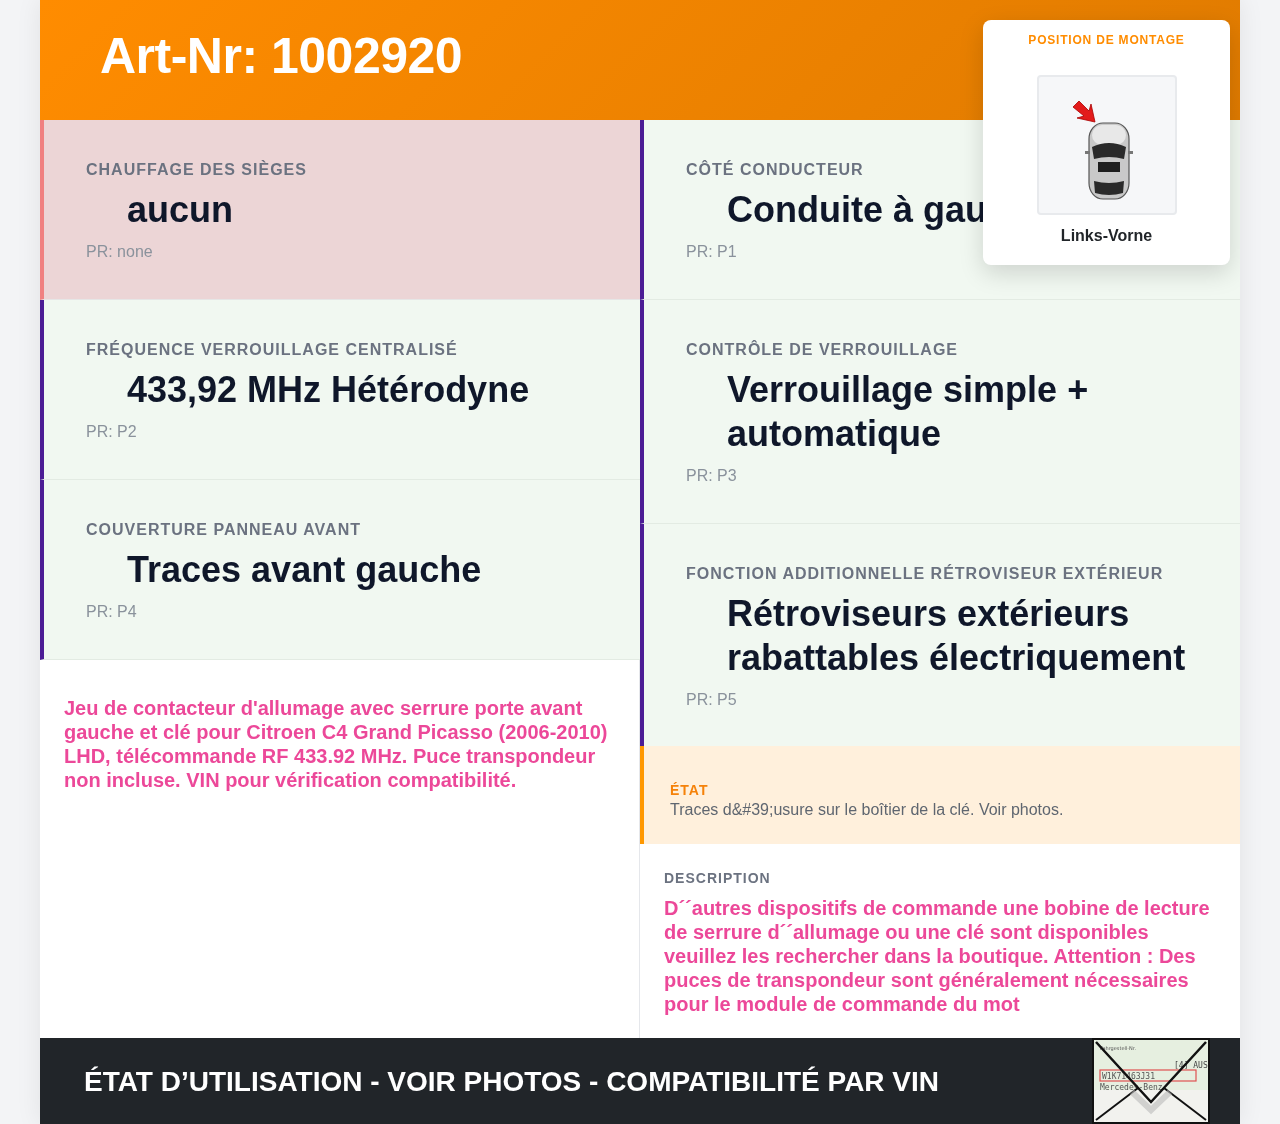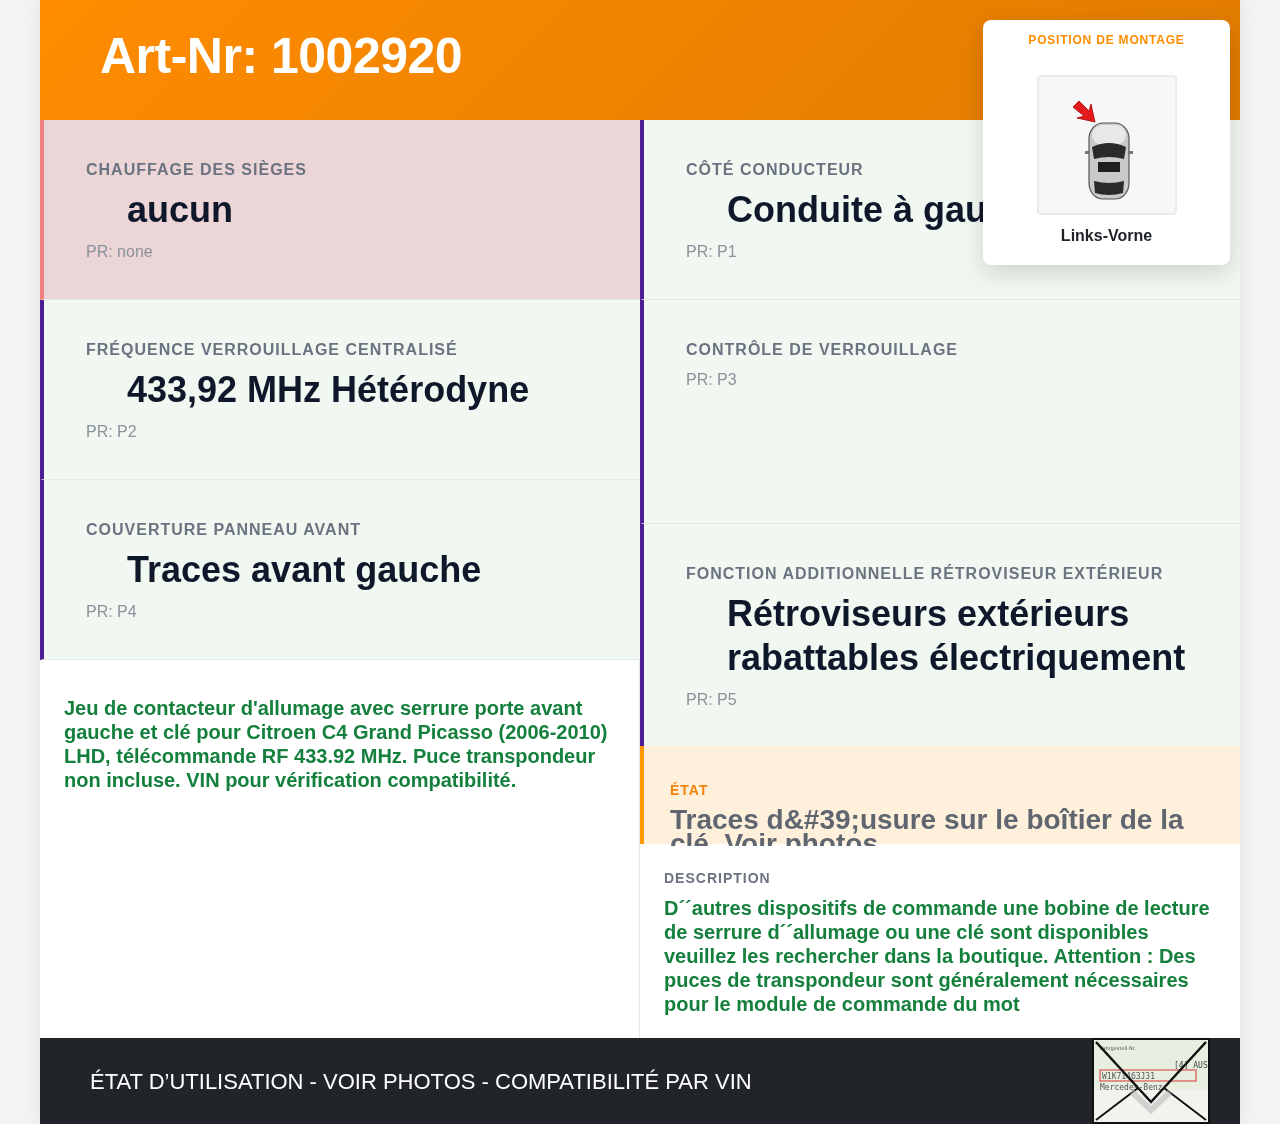--- a/index.html
+++ b/index.html
@@ -54,41 +54,41 @@
     .compat {
       position: absolute; left: 0; top: 660px; width: 600px; height: 378px;
       background: #ffffff; border-right: 1px solid #e5e7eb;
       padding: 26px 24px 0 24px;
     }
     .block-label {
       font-size: 14px; font-weight: 700; color: #6b7280; letter-spacing: 1px;
       text-transform: uppercase; line-height: 16px;
     }
     .block-text {
-      font-size: 20px; font-weight: 700; color: #15803d; line-height: 24px;
+      font-size: 20px; font-weight: 700; color: #ec4899; line-height: 24px;
       margin-top: 10px;
     }
     .etat {
       position: absolute; left: 600px; top: 746px; width: 600px; height: 98px;
       background: #fff0dc; border-left: 4px solid #ff9800;
       padding: 36px 20px 0 26px;
     }
     .etat .block-label { color: #f5820a; }
-    .etat-text { font-size: 28px; font-weight: 700; color: #5f6670; line-height: 24px; margin-top: 10px; }
+    .etat-text { font-size: 16px; font-weight: 400; color: #5f6670; line-height: 24px; }
     .desc {
       position: absolute; left: 600px; top: 846px; width: 600px; height: 192px;
       background: #ffffff; padding: 24px 24px 0 24px;
     }
     .footer {
       position: absolute; left: 0; top: 1038px; width: 1200px; height: 86px;
       background: #212529;
     }
     .footer-text {
-      position: absolute; left: 50px; top: 31px;
-      font-size: 22px; font-weight: 400; color: #ffffff; line-height: 26px;
+      position: absolute; left: 44px; top: 31px;
+      font-size: 28px; font-weight: 700; color: #ffffff; line-height: 26px;
     }
     .vin-img {
       position: absolute; left: 1052px; top: 0; width: 118px; height: 86px;
       background: #f5f7f2; border: 2px solid #111;
     }
     .mount-card {
       position: absolute; left: 943px; top: 20px; width: 247px; height: 245px;
       background: #ffffff; border-radius: 8px;
       box-shadow: 0 8px 24px rgba(0,0,0,0.15);
       text-align: center;
@@ -134,20 +134,21 @@
   </div>
 
   <div class="col col-right">
     <div class="spec spec-r1">
       <div class="spec-label">CÔTÉ CONDUCTEUR</div>
       <div class="spec-value" style="white-space:nowrap;">Conduite à gauche</div>
       <div class="spec-pr">PR: P1</div>
     </div>
     <div class="spec spec-r2">
       <div class="spec-label">CONTRÔLE DE VERROUILLAGE</div>
+      <div class="spec-value" style="max-width:400px;">Verrouillage simple + automatique</div>
       <div class="spec-pr">PR: P3</div>
     </div>
     <div class="spec spec-r3">
       <div class="spec-label">FONCTION ADDITIONNELLE RÉTROVISEUR EXTÉRIEUR</div>
       <div class="spec-value" style="max-width:500px;">Rétroviseurs extérieurs rabattables électriquement</div>
       <div class="spec-pr">PR: P5</div>
     </div>
   </div>
 
   <div class="compat">

